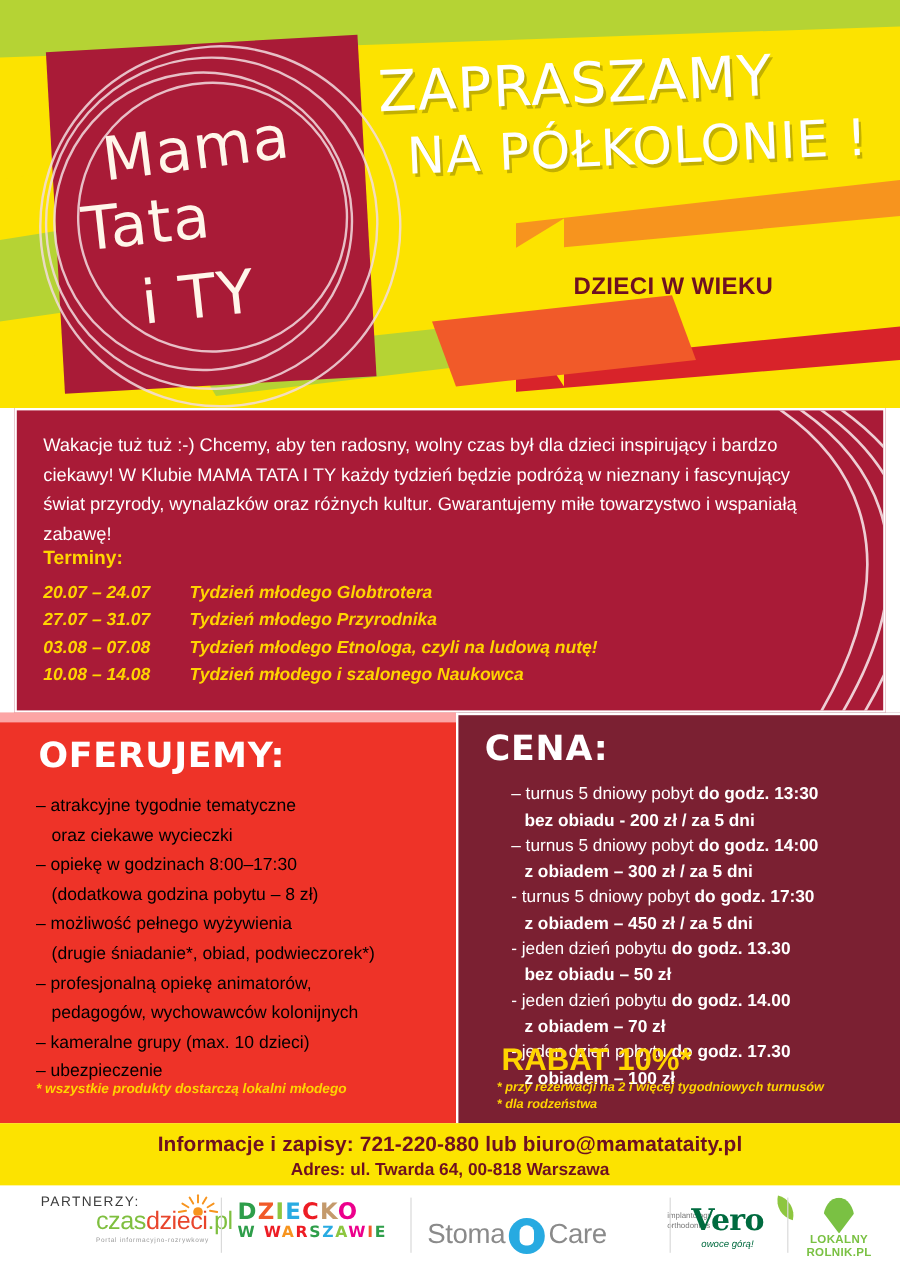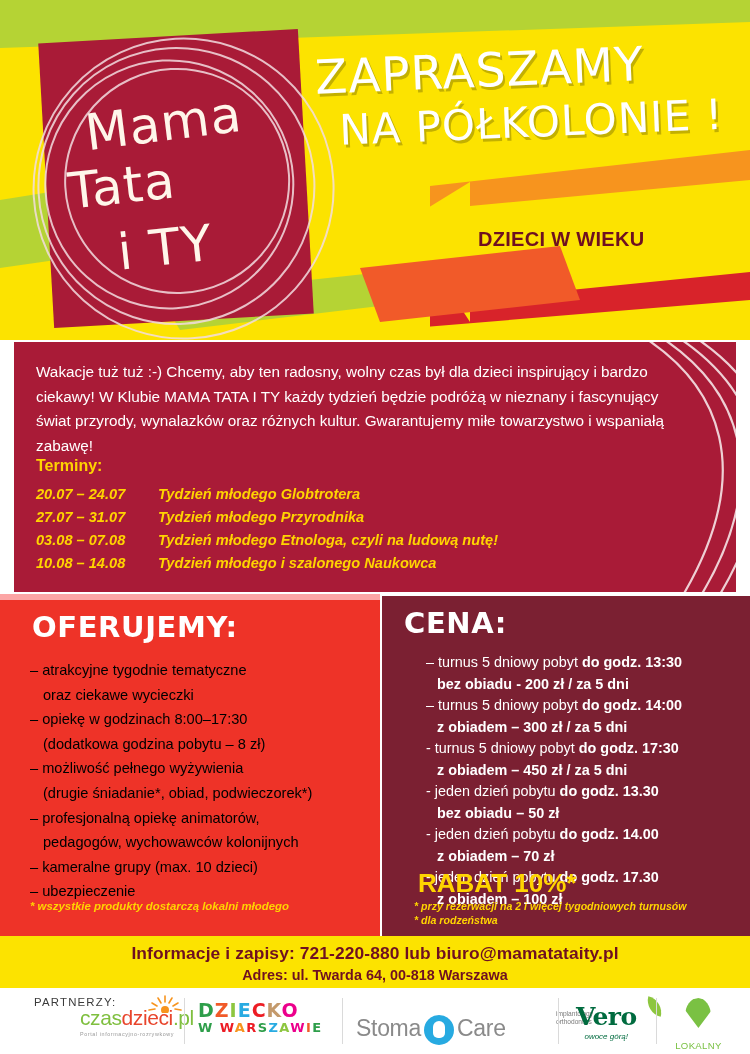--- a/index.html
+++ b/index.html
@@ -53,21 +53,21 @@
     color:#FFFFFF;font-size:15.3px;line-height:24.5px;
   }
   .intro .termTitle{position:absolute;left:22px;top:115px;color:#FFD400;font-weight:bold;font-size:16px;}
   .intro table{position:absolute;left:22px;top:143px;border-collapse:collapse;}
   .intro table td{color:#FFD400;font-size:14.6px;font-style:italic;font-weight:bold;padding:0 0 4px 0;line-height:19px;}
   .intro table td.dt{width:122px;}
 
   
   .cols{position:absolute;left:0;top:594px;width:750px;height:342px;}
   .colLeft{position:absolute;left:0;top:0;width:380px;height:342px;background:#EE3328;
-           border-top:6px solid #fca5a5;box-sizing:border-box;}
+           border-top:8px solid #fca5a5;box-sizing:border-box;}
   .colRight{position:absolute;left:380px;top:0;width:370px;height:342px;background:#7B2032;
            border-top:2px solid #ffffff;border-left:2px solid #ffffff;box-sizing:border-box;}
 
   .h2{color:#FFFFFF;font-family:"DejaVu Sans",sans-serif;font-weight:bold;font-size:29px;letter-spacing:.6px;}
   .colLeft .h2{position:absolute;left:32px;top:10px;}
   .colRight .h2{position:absolute;left:22px;top:10px;}
 
   .offer{position:absolute;left:30px;top:58px;width:340px;}
   .offer li{list-style:none;color:#000000;font-size:14.6px;line-height:24.6px;margin:0;padding:0;}
   .offer li .sub{display:block;padding-left:13px;}
@@ -124,21 +124,21 @@
   .vro .t{font-size:25px;color:#006B3F;font-weight:bold;letter-spacing:-.6px;font-family:"DejaVu Serif",serif;}
   .vro .leaf{position:absolute;left:70px;top:-4px;width:17px;height:17px;background:#8DC63F;
              border-radius:0 100% 0 100%;transform:rotate(14deg);}
   .vro .sub{color:#006B3F;font-size:8px;font-style:italic;margin-top:1px;}
 
   
   .lrk{left:672px;top:10px;text-align:center;}
   .lrk .pin{width:26px;height:30px;margin:0 auto;background:#7AC143;
             border-radius:50% 50% 50% 50%/60% 60% 40% 40%;
             clip-path:polygon(50% 100%,0 42%,4% 22%,20% 5%,50% 0,80% 5%,96% 22%,100% 42%);}
-  .lrk .t{color:#7AC143;font-size:9.6px;font-weight:normal;line-height:11px;letter-spacing:.3px;margin-top:12px;}
+  .lrk .t{color:#7AC143;font-size:9.6px;font-weight:bold;line-height:11px;letter-spacing:.3px;margin-top:0;}
 </style>
 </head>
 <body>
 
 <div class="poster">
 
   <div class="hero">
     <svg width="750" height="340" viewBox="0 0 750 340">
       <rect x="0" y="0" width="750" height="340" fill="#FCE300"></rect>
 

